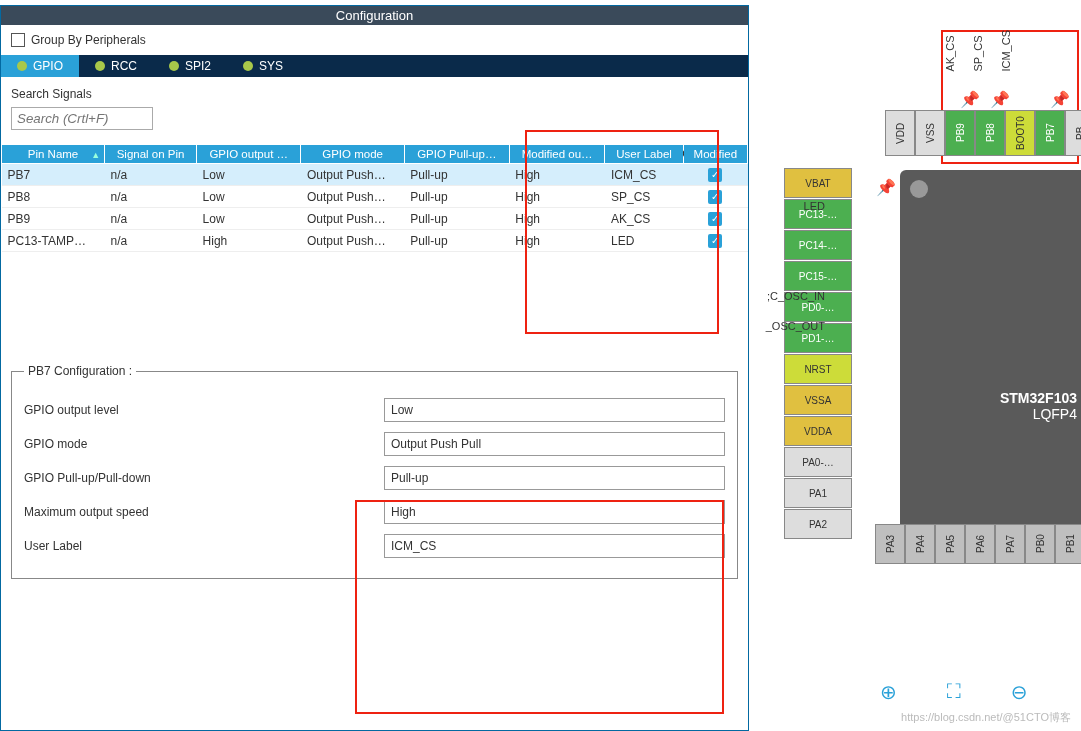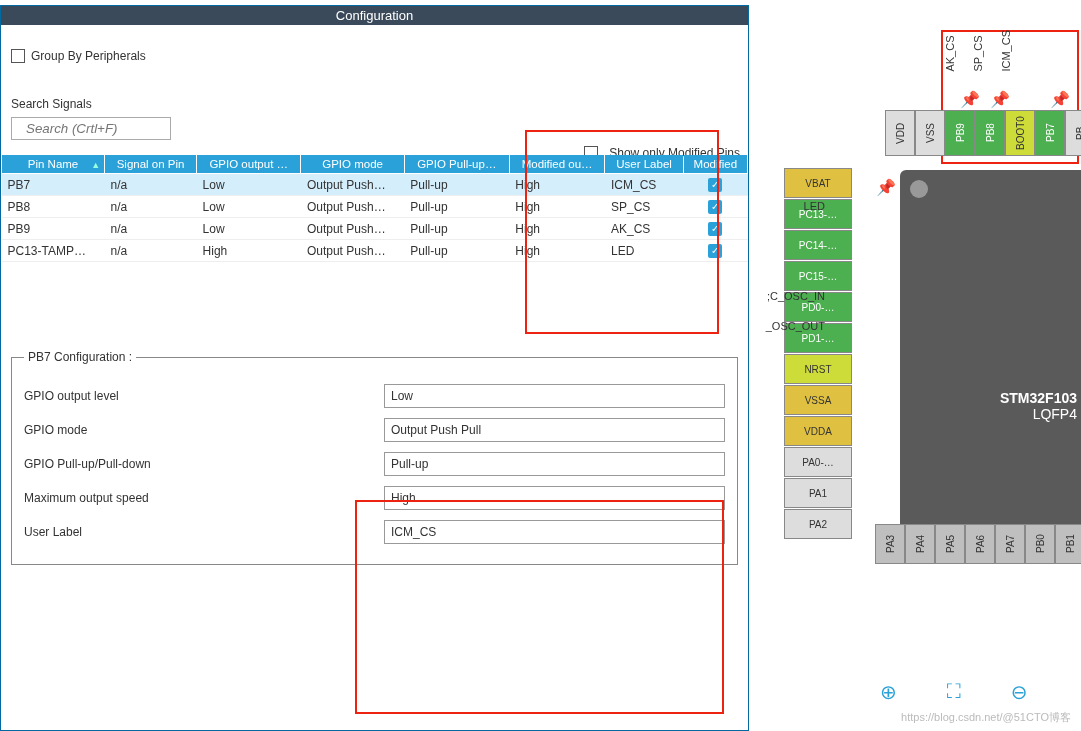--- a/index.html
+++ b/index.html
@@ -1,26 +1,26 @@
 <!DOCTYPE html>
 <html><head>
 <meta charset="utf-8">
 <style>
   body{margin:0;font-family:Arial,Helvetica,sans-serif;font-size:12px;color:#333;background:#fff;width:1081px;height:731px;overflow:hidden;position:relative}
   .left-panel{position:absolute;left:0;top:5px;width:747px;height:724px;border:1px solid #0369a1}
   .cfg-title{background:#3a4a5a;color:#fff;text-align:center;padding:2px 0;font-size:13px}
-  .group-row{padding:24px 10px;display:flex;align-items:center}
+  .group-row{padding:8px 10px;display:flex;align-items:center}
   .chk{width:12px;height:12px;border:1px solid #555;margin-right:6px;display:inline-block}
   .tabs{display:flex;background:#0a2a4a}
   .tab{padding:4px 16px;color:#fff;font-size:12px;display:flex;align-items:center;gap:6px;cursor:pointer}
   .tab.active{background:#2aa1d8}
   .tab-dot{width:10px;height:10px;border-radius:50%;background:#a8c84a;display:inline-block}
   .search-area{padding:10px 10px 6px}
   .search-lbl{margin-bottom:6px}
-  .search-in{width:130px;border:1px solid #aaa;padding:3px 14px;font-style:italic;color:#888}
+  .search-in{width:130px;border:1px solid #aaa;padding:3px 5px;font-style:italic;color:#888}
   .show-mod{position:absolute;right:8px;top:140px;display:flex;align-items:center;gap:5px}
   .tbl{width:100%;border-collapse:collapse;margin-top:8px}
   .tbl th{background:#2aa1d8;color:#fff;font-weight:normal;text-align:center;padding:3px 6px;border:1px solid #fff;font-size:11.5px;position:relative}
   .tbl th .sort{font-size:9px;position:absolute;right:4px;top:5px;color:#9fd}
   .tbl td{padding:3px 6px;border-bottom:1px solid #eee;font-size:12px}
   .tbl tr.sel td{background:#d5eefc}
   .tick{display:inline-block;width:14px;height:14px;background:#2aa1d8;color:#fff;line-height:14px;text-align:center;font-size:10px;border-radius:2px}
   fieldset{border:1px solid #888;margin:10px;padding:10px 12px}
   legend{font-size:12px;padding:0 4px}
   .cfg-row{display:flex;align-items:center;margin:10px 0}
@@ -55,20 +55,38 @@
 </style>
 </head>
 <body>
 
 <div class="left-panel">
   <div class="cfg-title">Configuration</div>
   <div class="group-row">
     <span class="chk"></span>
     <span>Group By Peripherals</span>
   </div>
+  <div class="tabs">
+    <div class="tab active">
+        <span class="tab-dot"></span>
+        <span>GPIO</span>
+      </div>
+    <div class="tab">
+        <span class="tab-dot"></span>
+        <span>RCC</span>
+      </div>
+    <div class="tab">
+        <span class="tab-dot"></span>
+        <span>SPI2</span>
+      </div>
+    <div class="tab">
+        <span class="tab-dot"></span>
+        <span>SYS</span>
+      </div>
+  </div>
   <div class="search-area">
     <div class="search-lbl">Search Signals</div>
     <input class="search-in" placeholder="Search (Crtl+F)" style="">
   </div>
   <div class="show-mod">
     <span class="chk"></span>
     <span>Show only Modified Pins</span>
   </div>
 
   <table class="tbl">
@@ -121,21 +139,21 @@
           <td>High</td>
           <td>Output Push…</td>
           <td>Pull-up</td>
           <td>High</td>
           <td>LED</td>
           <td style="text-align: center;"><span class="tick">✓</span></td>
         </tr>
       </tbody>
   </table>
 
-  <fieldset style="margin-top:88px">
+  <fieldset style="margin-top:112px">
     <legend>PB7 Configuration :</legend>
     <div id="cfgrows">
         <div class="cfg-row">
           <label>GPIO output level</label>
           <div class="sel">Low</div>
         </div>
         <div class="cfg-row">
           <label>GPIO mode</label>
           <div class="sel">Output Push Pull</div>
         </div>

